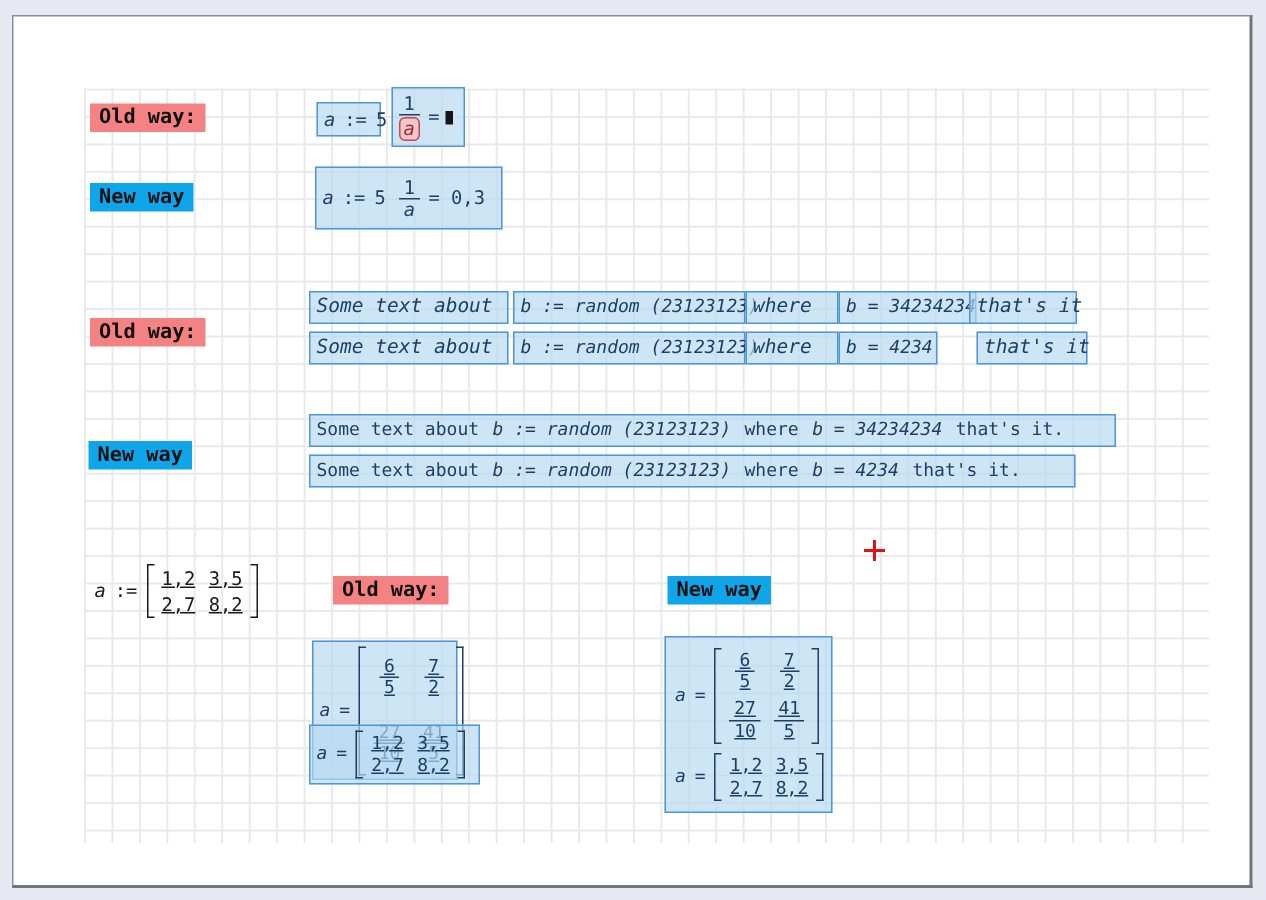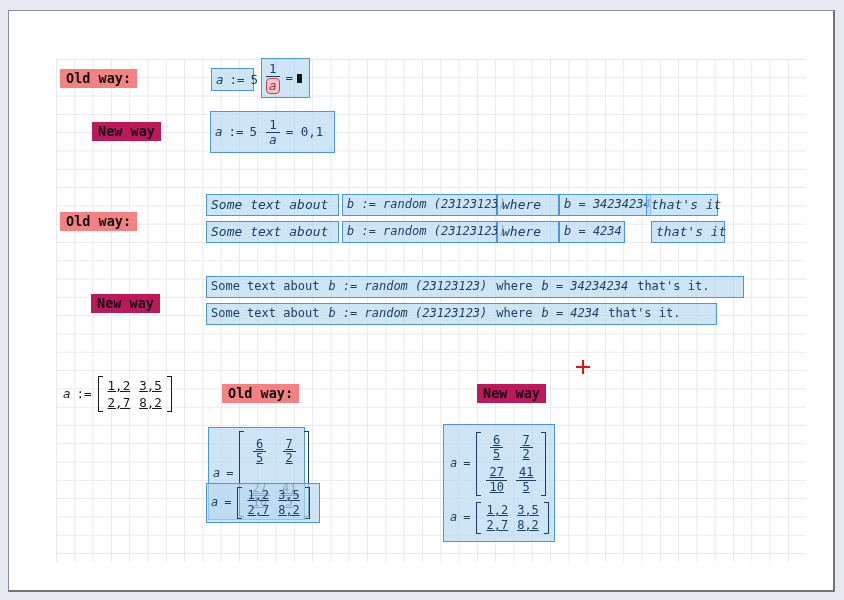--- a/index.html
+++ b/index.html
@@ -19,21 +19,21 @@
       linear-gradient(to right, #e9e9ec 1px, transparent 1px),
       linear-gradient(to bottom, #e9e9ec 1px, transparent 1px);
     background-size:18.3px 18.3px;
   }
 
   .lbl {
     position:absolute; font-size:13.5px; font-weight:700; color:#101010;
     padding:1px 6px; white-space:nowrap; line-height:17px;
   }
   .lbl.old { background:#f58282; }
-  .lbl.new { background:#be185d;margin-left:32px; }
+  .lbl.new { background:#0ea5e9; }
 
   .mbox {
     position:absolute;
     background:rgba(183,216,240,0.68);
     border:1px solid #4d96d9;
     color:#1c3f66;
     font-size:13px; line-height:1.1;
     white-space:nowrap;
     display:flex; align-items:center;
     padding:0 4px;
@@ -103,21 +103,21 @@
   <div class="lbl new" style="left:60px;top:122px;">New way</div>
 
   <div class="mbox" style="left:210px;top:111px;width:125px;height:42px;font-size:12.5px;">
     <span class="it gap6">a</span>
     <span class="gap6">:=</span>
     <span class="mseg">5</span>
     <span class="frac gap6">
       <span class="num">1</span>
       <span class="den it">a</span>
     </span>
-    <span>= 0,1</span>
+    <span>= 0,3</span>
   </div>
 
   <div class="lbl old" style="left:60px;top:212px;">Old way:</div>
 
   <div class="mbox it" style="left:206px;top:194px;width:133px;height:22px;">
     <span>Some text about</span>
     </div>
   <div class="mbox it sm" style="left:342px;top:194px;width:155px;height:22px;">
     <span>b := random (23123123)</span>
     </div>

